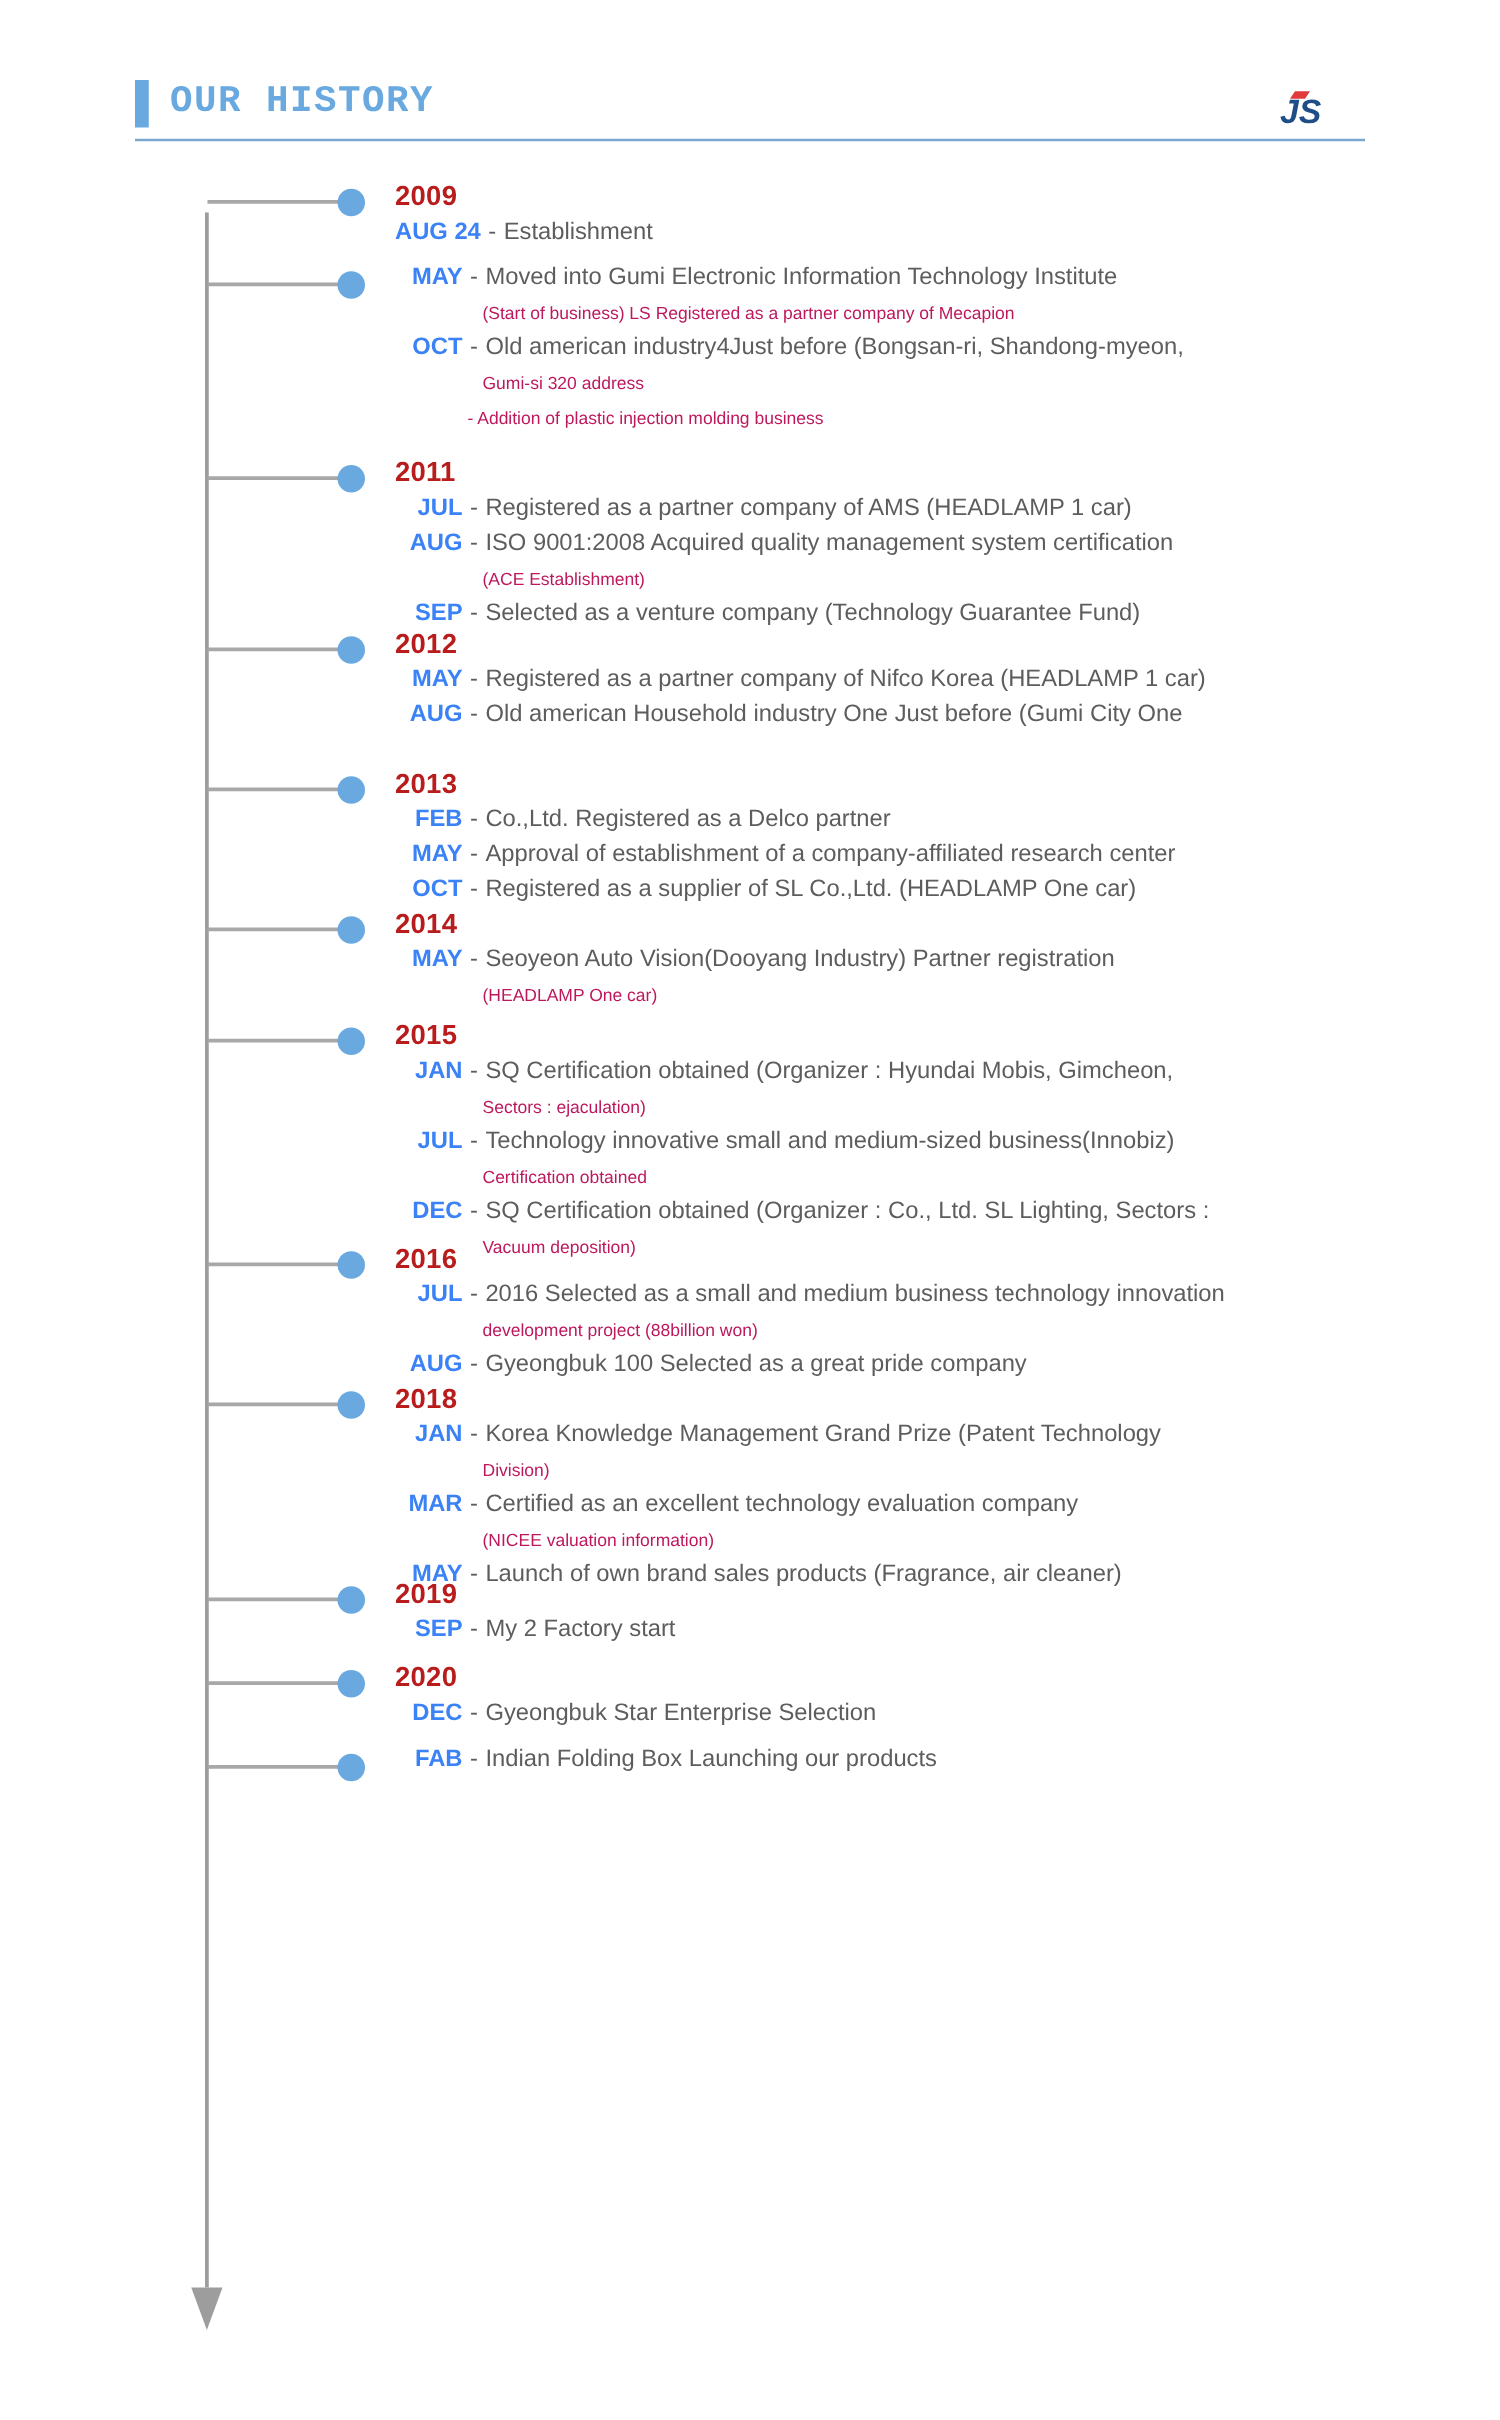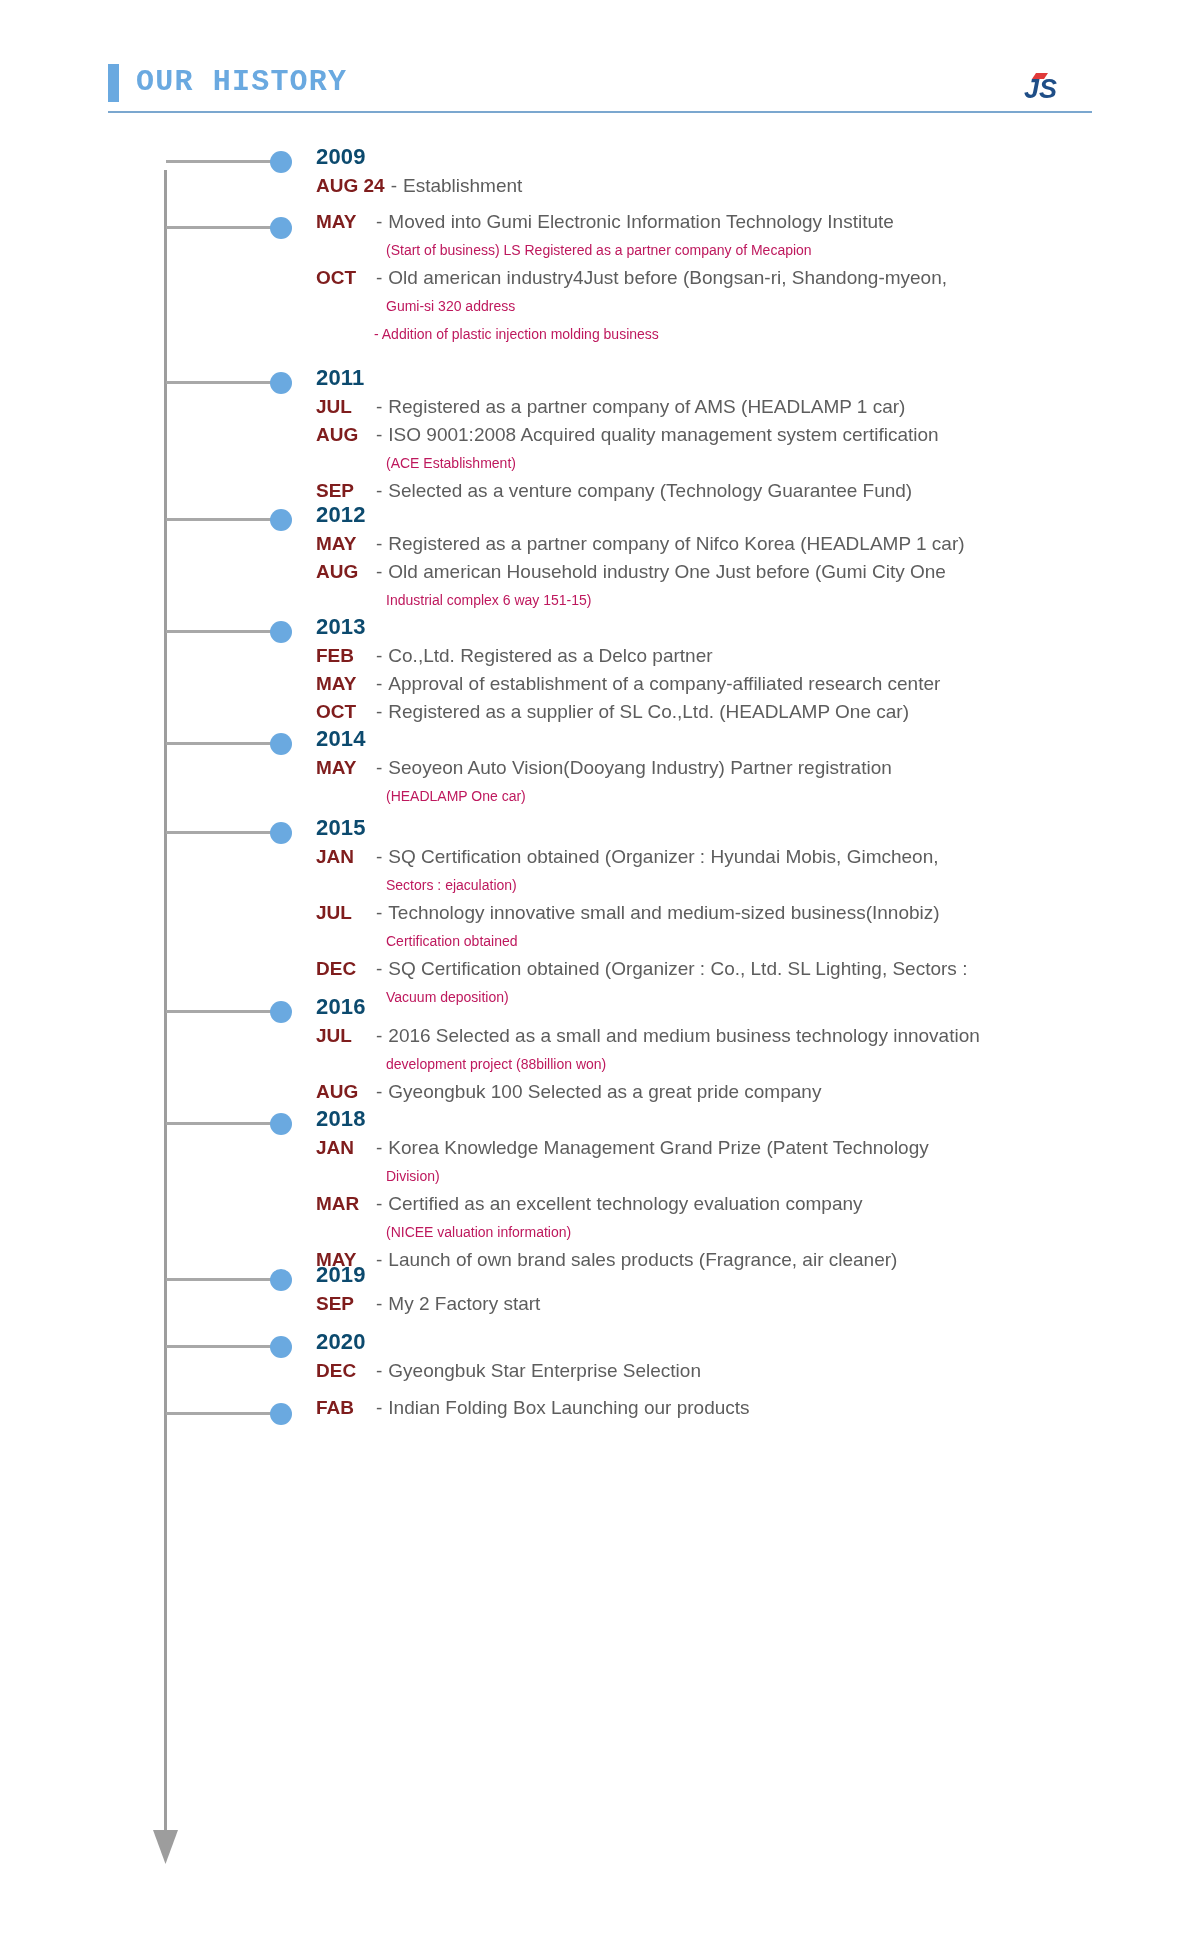--- a/index.html
+++ b/index.html
@@ -109,36 +109,36 @@
   }
   .entry-body {
     position: absolute;
     left: 152px;
     top: 0;
     width: 840px;
   }
   .entry-year {
     font-size: 22px;
     font-weight: bold;
-    color: #0c4a6e;
+    color: #b91c1c;
     line-height: 30px;
     letter-spacing: 0.2px;
   }
   .event {
     display: flex;
     align-items: flex-start;
     line-height: 28px;
   }
   .event-month {
     flex: 0 0 auto;
     min-width: 54px;
-    text-align: left;
+    text-align: right;
     font-size: 19px;
     font-weight: bold;
-    color: #7f1d1d;
+    color: #3b82f6;
     white-space: nowrap;
   }
   .event-dash {
     flex: 0 0 auto;
     padding: 0 6px;
     font-size: 19px;
     color: #5d5d5d;
   }
   .event-text {
     flex: 1 1 auto;
@@ -240,21 +240,20 @@
         <div class="event">
           <span class="event-month">MAY</span>
           <span class="event-dash">-</span>
           <span class="event-text">Registered as a partner company of Nifco Korea (HEADLAMP 1 car)</span>
         </div>
         <div class="event">
           <span class="event-month">AUG</span>
           <span class="event-dash">-</span>
           <span class="event-text">Old american Household industry One Just before (Gumi City One</span>
         </div>
-        <div class="event-cont">Industrial complex 6 way 151-15)</div>
       </div>
     </div>
     <div class="entry" style="top: 612px;">
       <div class="entry-connector"></div>
       <div class="entry-dot"></div>
       <div class="entry-body">
         <div class="entry-year">2013</div>
         <div class="event">
           <span class="event-month">FEB</span>
           <span class="event-dash">-</span>

